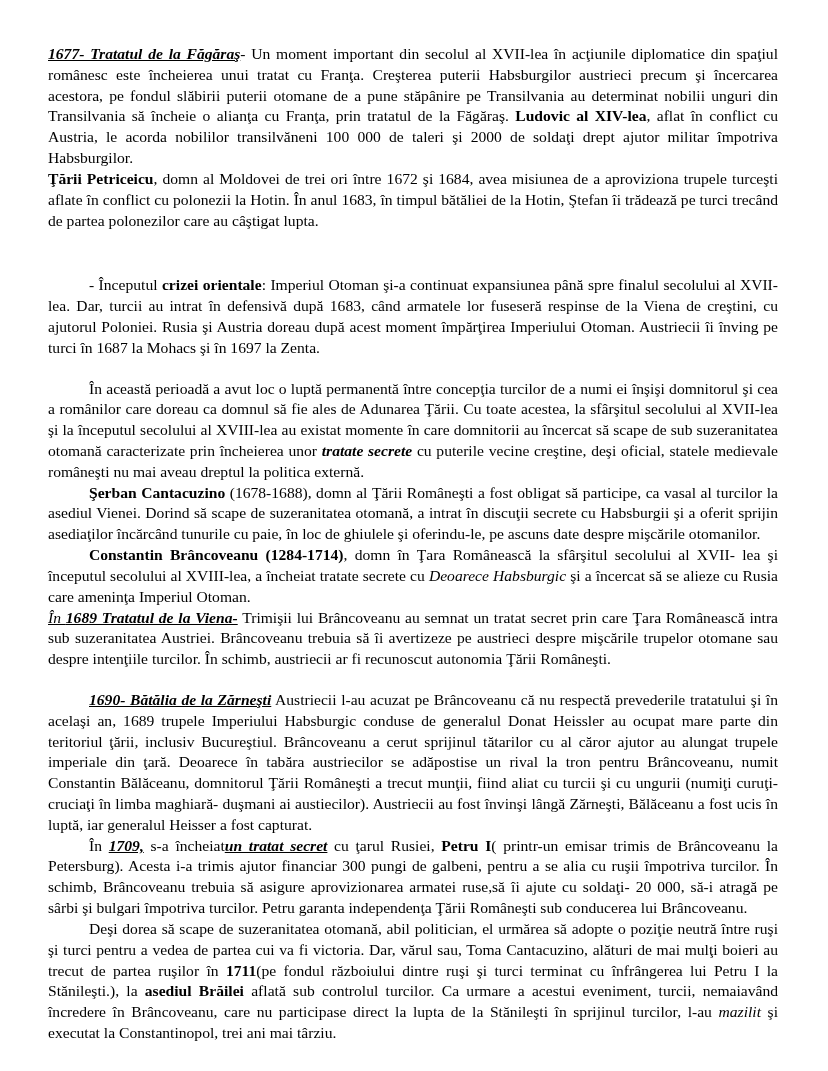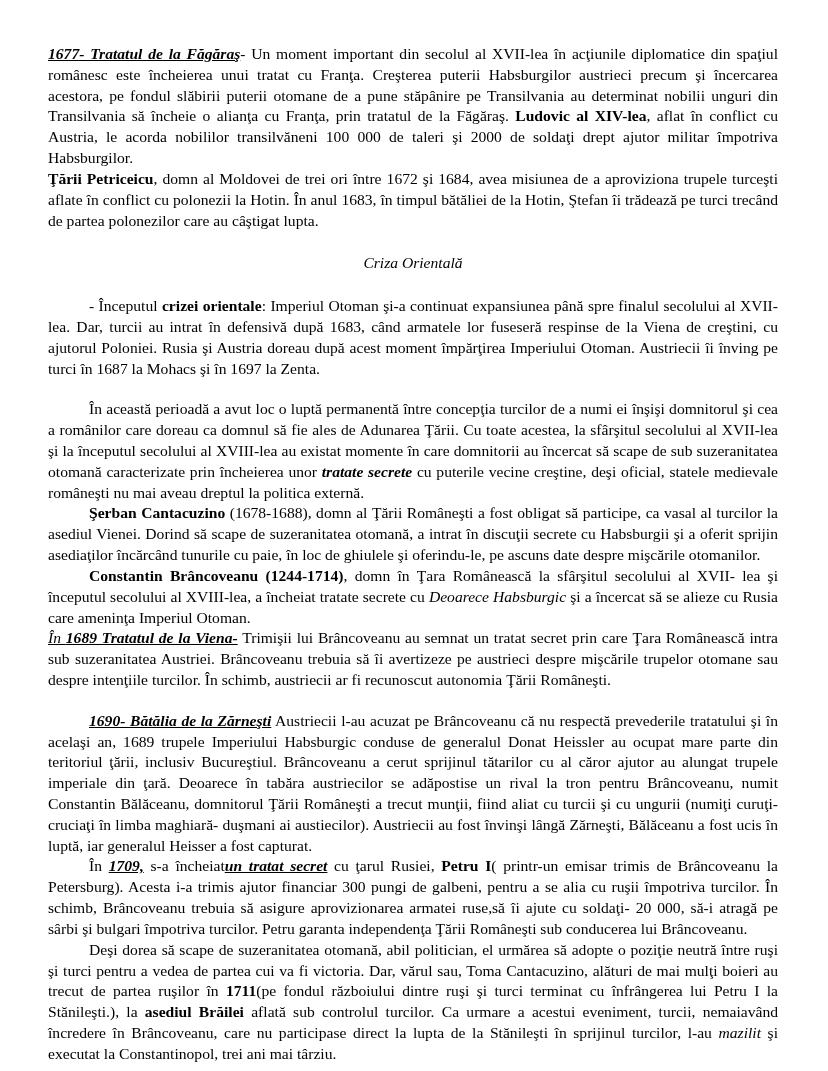--- a/index.html
+++ b/index.html
@@ -71,33 +71,32 @@
 
 <div class="page">
   <div class="doc-body">
 
     <p class="noindent"><span class="biu">1677- Tratatul de la Făgăraş</span><span>- Un moment important din secolul al XVII-lea în acţiunile diplomatice din spaţiul românesc este încheierea unui tratat cu Franţa. Creşterea puterii Habsburgilor austrieci precum şi încercarea acestora, pe fondul slăbirii puterii otomane de a pune stăpânire pe Transilvania au determinat nobilii unguri din Transilvania să încheie o alianţa cu Franţa, prin tratatul de la Făgăraş. </span><span class="b">Ludovic al XIV-lea</span><span>, aflat în conflict cu Austria, le acorda nobililor transilvăneni 100 000 de taleri şi 2000 de soldaţi drept ajutor militar împotriva Habsburgilor.</span></p>
 
     <p class="noindent"><span class="b">Ţării Petriceicu</span><span>, domn al Moldovei de trei ori între 1672 şi 1684, avea misiunea de a aproviziona trupele turceşti aflate în conflict cu polonezii la Hotin. În anul 1683, în timpul bătăliei de la Hotin, Ştefan îi trădează pe turci trecând de partea polonezilor care au câştigat lupta.</span></p>
 
     <div class="spacer-lg"></div>
 
-    <p class="center heading-italic">Criza Orientală</p>
 
     <div class="spacer-lg"></div>
 
     <p class="dash-lead"><span>-  Începutul </span><span class="b">crizei orientale</span><span>: Imperiul Otoman şi-a continuat expansiunea până spre finalul secolului al XVII-lea. Dar, turcii au intrat în defensivă după 1683, când armatele lor fuseseră respinse de la Viena de creştini, cu ajutorul Poloniei. Rusia şi Austria doreau după acest moment împărţirea Imperiului Otoman. Austriecii îi înving pe turci în 1687 la Mohacs şi în 1697 la Zenta.</span></p>
 
     <div class="spacer-md"></div>
 
     <p class="indent"><span>În această perioadă a avut loc o luptă permanentă între concepţia turcilor de a numi ei înşişi domnitorul şi cea a românilor care doreau ca domnul să fie ales de Adunarea Ţării. Cu toate acestea, la sfârşitul secolului al XVII-lea şi la începutul secolului al XVIII-lea au existat momente în care domnitorii au încercat să scape de sub suzeranitatea otomană caracterizate prin încheierea unor </span><span class="bi">tratate secrete</span><span> cu puterile vecine creştine, deşi oficial, statele medievale româneşti nu mai aveau dreptul la politica externă.</span></p>
 
     <p class="indent"><span class="b">Şerban Cantacuzino</span><span> (1678-1688), domn al Ţării Româneşti a fost obligat să participe, ca vasal al turcilor la asediul Vienei. Dorind să scape de suzeranitatea otomană, a intrat în discuţii secrete cu Habsburgii şi a oferit sprijin asediaţilor încărcând tunurile cu paie, în loc de ghiulele şi oferindu-le, pe ascuns date despre mişcările otomanilor.</span></p>
 
-    <p class="indent"><span class="b">Constantin Brâncoveanu (1244-1714)</span><span>, domn în Ţara Românească la sfârşitul secolului al XVII- lea şi începutul secolului al XVIII-lea, a încheiat tratate secrete cu </span><span class="i">Deoarece Habsburgic</span><span> şi a încercat să se alieze cu Rusia care ameninţa Imperiul Otoman.</span></p>
+    <p class="indent"><span class="b">Constantin Brâncoveanu (1284-1714)</span><span>, domn în Ţara Românească la sfârşitul secolului al XVII- lea şi începutul secolului al XVIII-lea, a încheiat tratate secrete cu </span><span class="i">Deoarece Habsburgic</span><span> şi a încercat să se alieze cu Rusia care ameninţa Imperiul Otoman.</span></p>
 
     <p class="noindent"><span class="iu">În </span><span class="biu">1689 Tratatul de la Viena-</span><span>  Trimişii lui Brâncoveanu au semnat un tratat secret prin care Ţara Românească intra sub suzeranitatea Austriei. Brâncoveanu trebuia să îi avertizeze pe austrieci despre mişcările trupelor otomane sau despre intenţiile turcilor. În schimb, austriecii ar fi recunoscut autonomia Ţării Româneşti.</span></p>
 
     <div class="spacer-md"></div>
 
     <p class="indent"><span class="biu">1690- Bătălia de la Zărneşti</span><span> Austriecii l-au acuzat pe Brâncoveanu că nu respectă prevederile tratatului şi în acelaşi an, 1689 trupele Imperiului Habsburgic conduse de generalul Donat Heissler au ocupat mare parte din teritoriul ţării, inclusiv Bucureştiul. Brâncoveanu a cerut sprijinul tătarilor cu al căror ajutor au alungat trupele imperiale din ţară. Deoarece în tabăra austriecilor se adăpostise un rival la tron pentru Brâncoveanu, numit Constantin Bălăceanu, domnitorul Ţării Româneşti a trecut munţii, fiind aliat cu turcii şi cu ungurii (numiţi curuţi- cruciaţi în limba maghiară- duşmani ai austiecilor). Austriecii au fost învinşi lângă Zărneşti, Bălăceanu a fost ucis în luptă, iar generalul Heisser a fost capturat.</span></p>
 
     <p class="indent"><span>În </span><span class="biu">1709,</span><span> s-a încheiat</span><span class="biu">un tratat secret</span><span>  cu ţarul Rusiei, </span><span class="b">Petru I</span><span>( printr-un  emisar trimis de Brâncoveanu la Petersburg). Acesta i-a trimis ajutor financiar 300 pungi de galbeni, pentru a se alia cu ruşii  împotriva turcilor. În schimb, Brâncoveanu trebuia să asigure aprovizionarea armatei ruse,să îi ajute cu soldaţi- 20 000, să-i atragă pe sârbi şi bulgari împotriva turcilor. Petru garanta independenţa Ţării Româneşti sub conducerea lui Brâncoveanu.</span></p>
 
     <p class="indent"><span>Deşi dorea să scape de suzeranitatea otomană, abil politician, el urmărea să adopte o poziţie neutră între ruşi şi turci pentru a vedea de partea cui va fi victoria. Dar, vărul sau, Toma Cantacuzino, alături de mai mulţi boieri au trecut de partea ruşilor în </span><span class="b">1711</span><span>(pe fondul războiului dintre ruşi şi turci terminat cu înfrângerea lui Petru I la Stănileşti.), la </span><span class="b">asediul Brăilei</span><span> aflată sub controlul turcilor.  Ca urmare a acestui eveniment, turcii, nemaiavând încredere în Brâncoveanu, care nu participase direct la lupta de la Stănileşti în sprijinul turcilor, l-au </span><span class="i">mazilit</span><span> şi executat la Constantinopol, trei ani mai târziu.</span></p>

